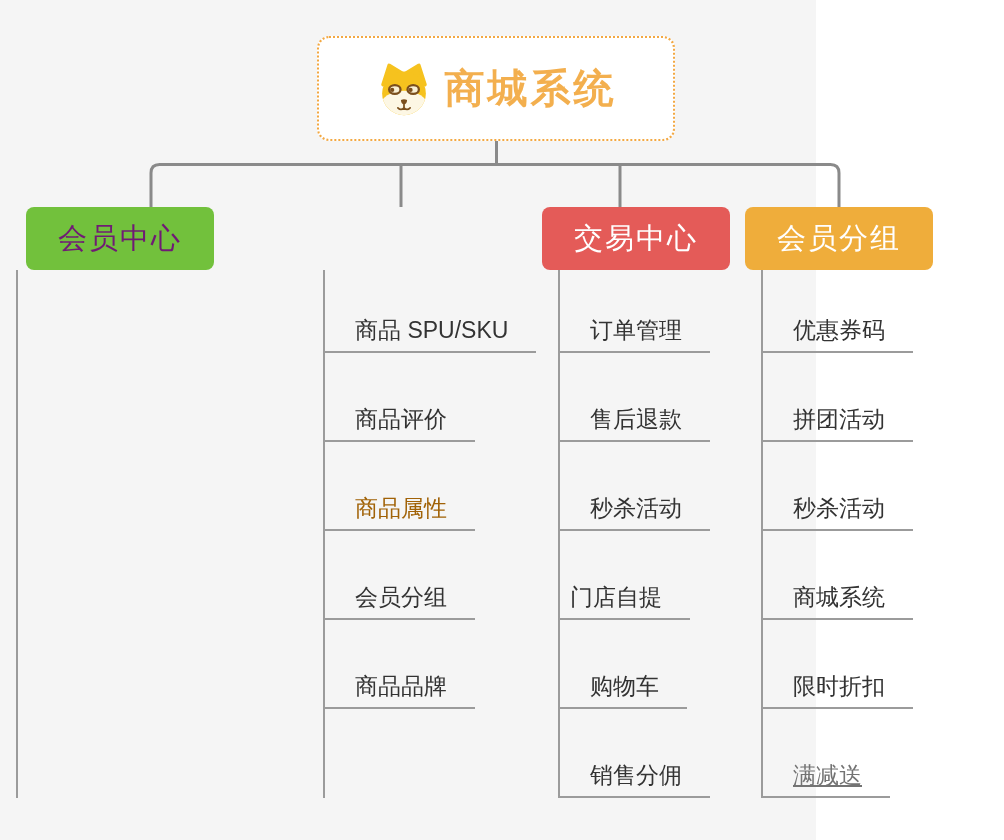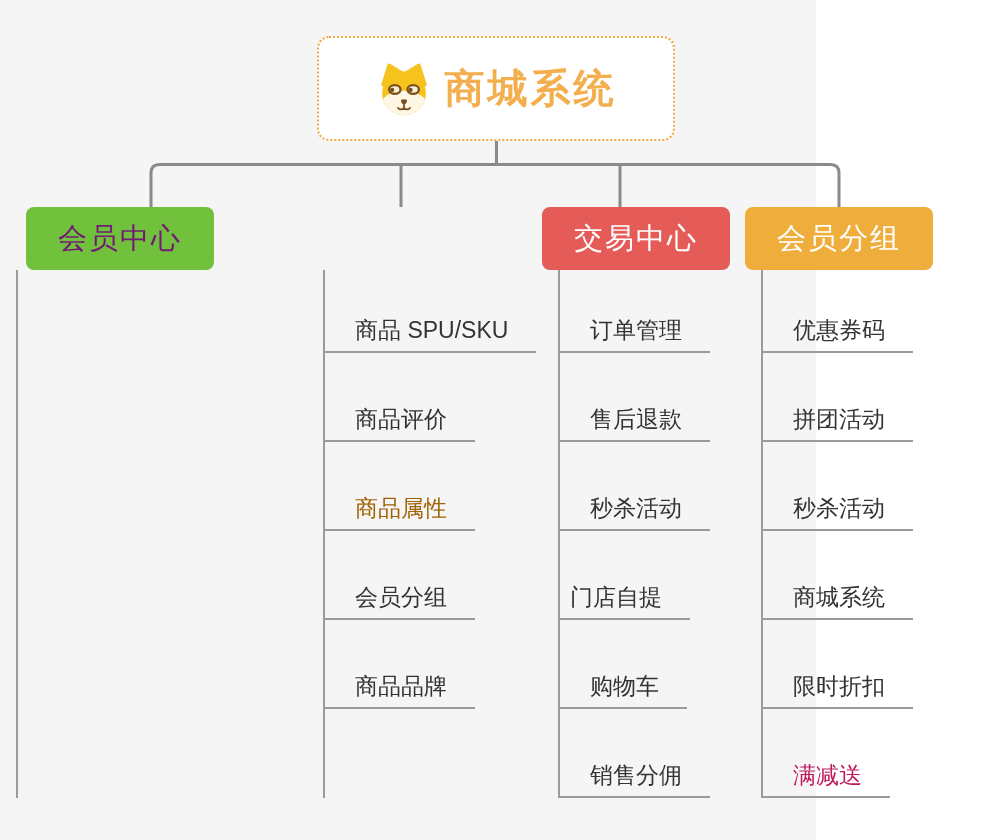--- a/index.html
+++ b/index.html
@@ -189,21 +189,21 @@
         <div class="leaf-row">
           <div class="leaf" style="border-bottom-color: rgb(155, 155, 155); color: rgb(51, 51, 51);">秒杀活动</div>
         </div>
         <div class="leaf-row">
           <div class="leaf" style="border-bottom-color: rgb(155, 155, 155); color: rgb(51, 51, 51);">商城系统</div>
         </div>
         <div class="leaf-row">
           <div class="leaf" style="border-bottom-color: rgb(155, 155, 155); color: rgb(51, 51, 51);">限时折扣</div>
         </div>
         <div class="leaf-row">
-          <div class="leaf" style="border-bottom-color: rgb(155, 155, 155); color: #be185d;">满减送</div>
+          <div class="leaf" style="border-bottom-color: rgb(155, 155, 155); color: #737373; text-decoration: underline;">满减送</div>
         </div>
       </div>
     </div>
 
     <div class="branch">
       <div class="branch-header" style="background: rgb(114, 193, 60); color: #701a75; margin-left: 26px;">会员中心</div>
       <div class="branch-trunk" style="background: rgb(155, 155, 155);"></div>
     </div>
   </div>
 

